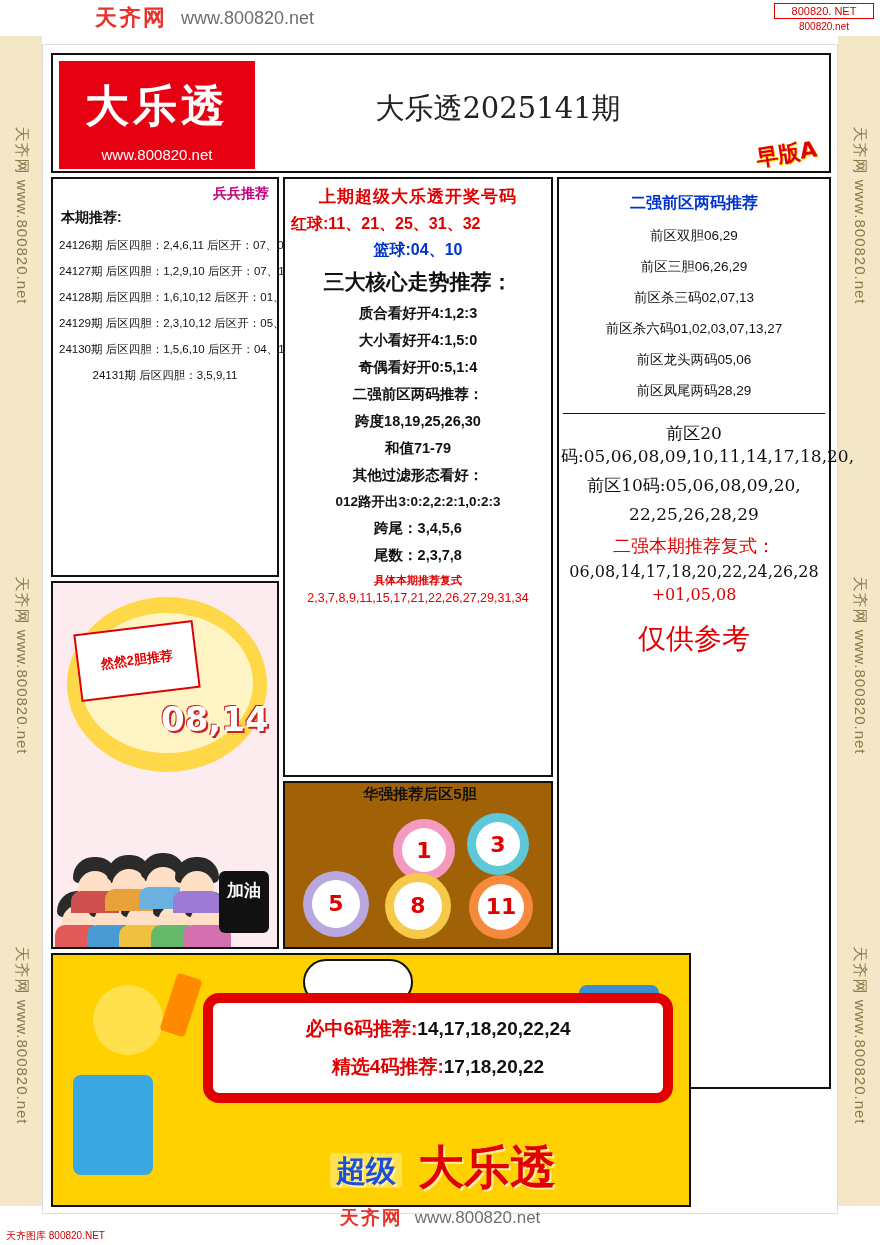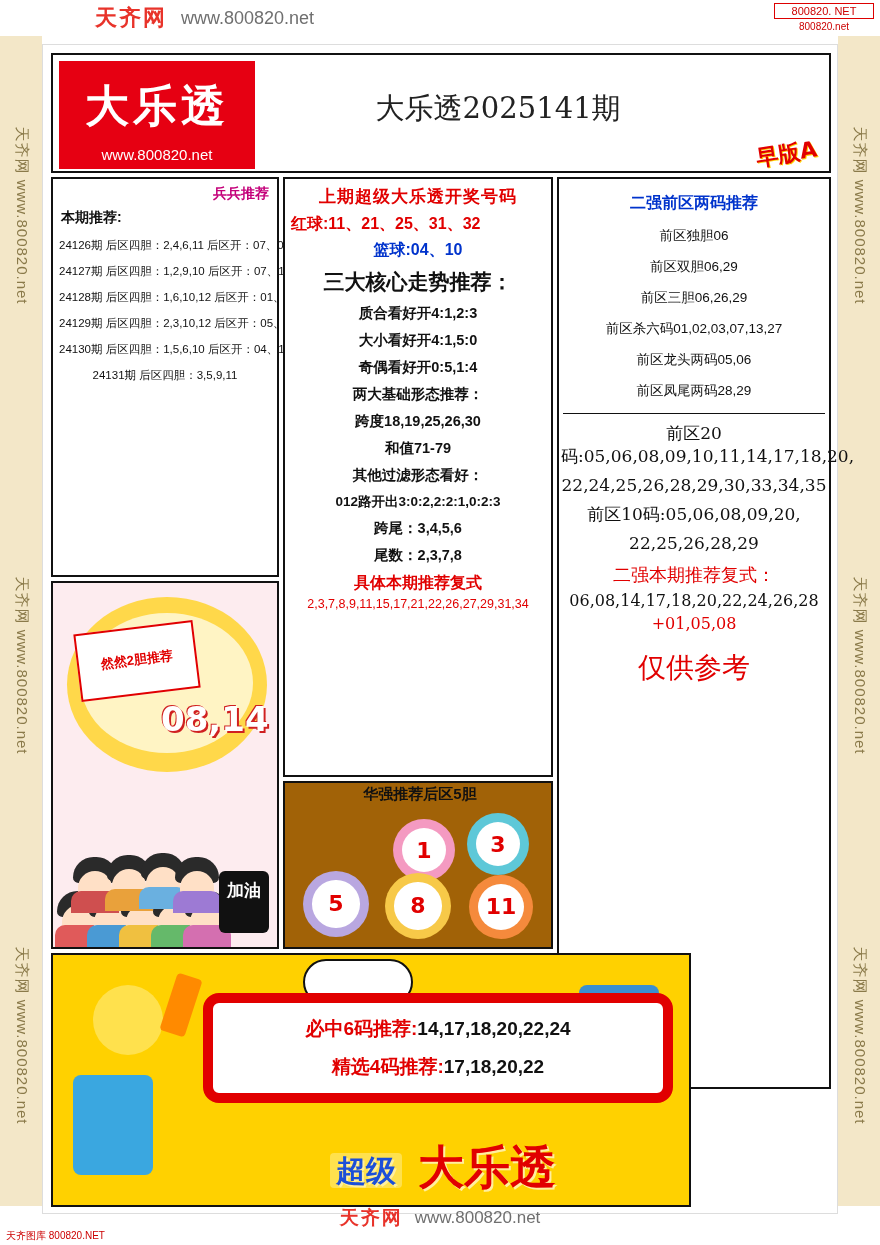--- a/index.html
+++ b/index.html
@@ -102,21 +102,21 @@
   
   .colM .m-title {
     color:#e10000; font-size:17px; font-weight:bold; text-align:center;
     margin-top:6px; letter-spacing:1px;
   }
   .m-red { color:#e10000; font-size:16px; font-weight:bold; margin:6px 0 0 6px; }
   .m-blue { color:#0033cc; font-size:16px; font-weight:bold; text-align:center; margin:5px 0 0 0;}
   .m-core { font-size:21px; color:#111; text-align:center; margin:7px 0 3px; font-weight:bold; font-family:"DejaVu Serif", serif;}
   .m-line { font-size:14.5px; color:#111; text-align:center; margin:8px 0; font-weight:bold;}
   .m-line.small { font-size:13.5px; }
-  .m-foot { color:#e10000; font-size:16px; text-align:center; margin-top:6px; font-weight:bold;}
+  .m-foot { color:#e10000; font-size:11px; text-align:center; margin-top:6px; font-weight:bold;}
   .m-foot2 { color:#e10000; font-size:12.5px; text-align:center; margin-top:3px;}
   .m-foot3 { color:#e10000; font-size:15px; text-align:center; margin-top:3px;}
 
   
   .colR .r-title {
     color:#0033cc; font-size:16px; font-weight:bold; text-align:center;
     margin-top:14px;
   }
   .r-line { color:#111; font-size:13.5px; text-align:center; margin:13px 0; }
   .r-big { color:#111; font-size:17px; text-align:center; margin:6px 2px; line-height:1.35; font-family:"DejaVu Serif", serif;}
@@ -323,21 +323,21 @@
     <div class="m-red">
       <span>红球:</span><span>11、21、25、31、32</span>
     </div>
     <div class="m-blue">
       <span>篮球:</span><span>04、10</span>
     </div>
     <div class="m-core">三大核心走势推荐：</div>
     <div class="m-line">质合看好开4:1,2:3</div>
     <div class="m-line">大小看好开4:1,5:0</div>
     <div class="m-line">奇偶看好开0:5,1:4</div>
-    <div class="m-line">两大基础形态推荐：</div>
+    <div class="m-line">二强前区两码推荐：</div>
     <div class="m-line">跨度18,19,25,26,30</div>
     <div class="m-line">和值71-79</div>
     <div class="m-line">其他过滤形态看好：</div>
     <div class="m-line small">012路开出3:0:2,2:2:1,0:2:3</div>
     <div class="m-line">跨尾：3,4,5,6</div>
     <div class="m-line">尾数：2,3,7,8</div>
     <div class="m-foot">具体本期推荐复式</div>
     <div class="m-foot2">2,3,7,8,9,11,15,17,21,22,26,27,29,31,34</div>
   </div>
 
@@ -365,29 +365,28 @@
     </div>
     <div class="ball" style="left:184px;top:92px;width:64px;height:64px;background:#f58a3c;">
       <div class="inner">
           <span>11</span>
         </div>
     </div>
   </div>
 
   <div class="colR">
     <div class="r-title">二强前区两码推荐</div>
-    <div class="r-line">前区独胆06</div>
     <div class="r-line">前区双胆06,29</div>
     <div class="r-line">前区三胆06,26,29</div>
+    <div class="r-line">前区杀三码02,07,13</div>
     <div class="r-line">前区杀六码01,02,03,07,13,27</div>
     <div class="r-line">前区龙头两码05,06</div>
     <div class="r-line">前区凤尾两码28,29</div>
     <div class="r-sep"></div>
     <div class="r-big">前区20码:05,06,08,09,10,11,14,17,18,20,</div>
-    <div class="r-big">22,24,25,26,28,29,30,33,34,35</div>
     <div class="r-big">前区10码:05,06,08,09,20,</div>
     <div class="r-big">22,25,26,28,29</div>
     <div class="r-red-title">二强本期推荐复式：</div>
     <div class="r-red-line">06,08,14,17,18,20,22,24,26,28</div>
     <div class="r-red-line2">+01,05,08</div>
     <div class="r-final">仅供参考</div>
   </div>
 
   <div class="banner">
     <div class="deco" style="left:40px;top:30px;width:70px;height:70px;background:#ffe14d;border-radius:50%;"></div>

